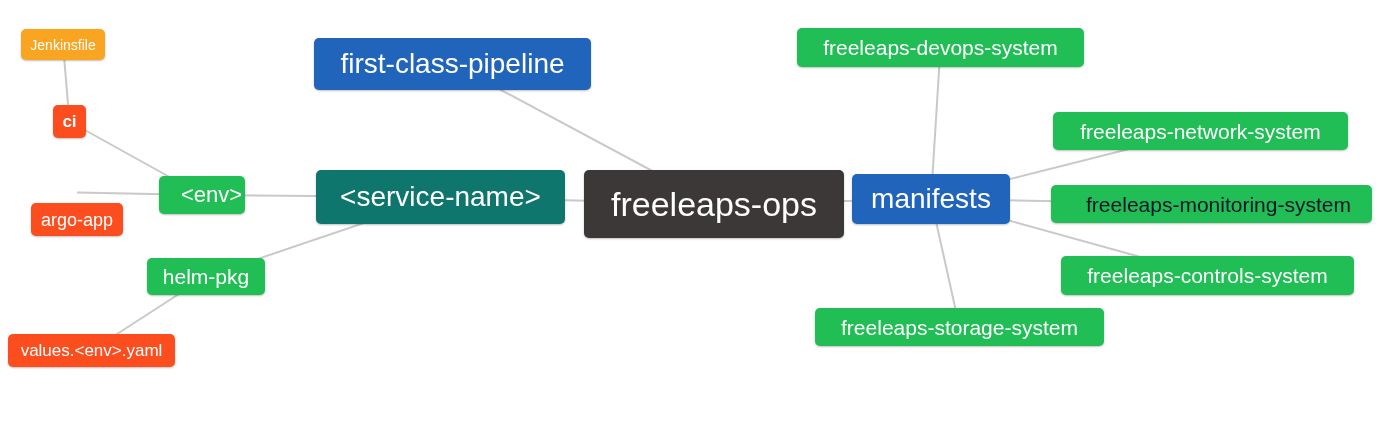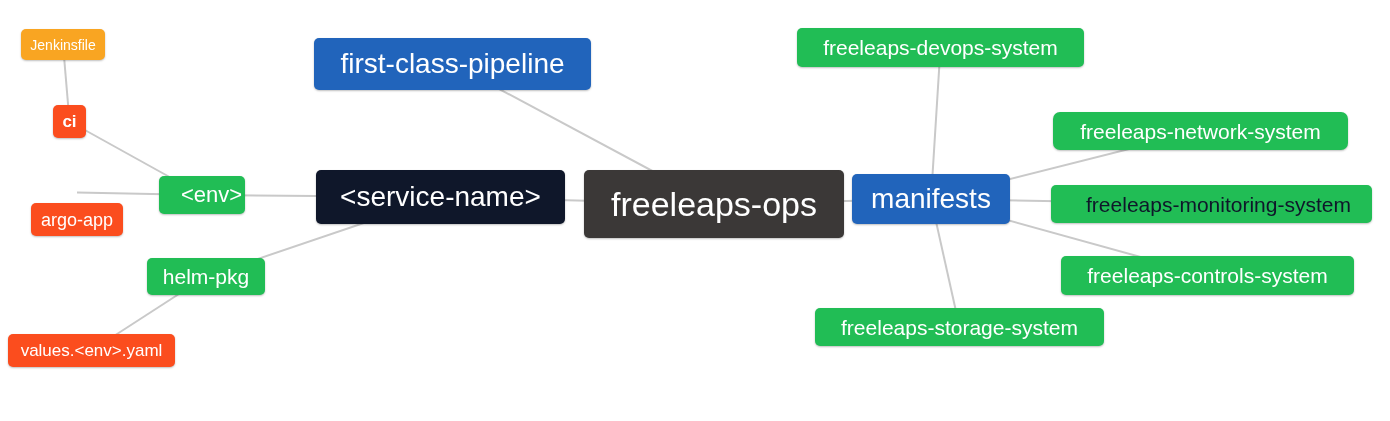--- a/index.html
+++ b/index.html
@@ -57,39 +57,39 @@
       <line x1="931" y1="199" x2="1200.5" y2="131" stroke="#C9C9C9" stroke-width="2"></line>
       <line x1="931" y1="199" x2="1211.5" y2="204" stroke="#C9C9C9" stroke-width="2"></line>
       <line x1="931" y1="199" x2="1207.5" y2="275.5" stroke="#C9C9C9" stroke-width="2"></line>
       <line x1="931" y1="199" x2="959.5" y2="327" stroke="#C9C9C9" stroke-width="2"></line>
     </svg>
 
   <div class="node" style="left: 584px; top: 170px; width: 260px; height: 68px; font-size: 34px; background: rgb(59, 56, 55); color: rgb(255, 255, 255);">freeleaps-ops</div>
 
   <div class="node" style="left: 314px; top: 38px; width: 277px; height: 52px; font-size: 28px; background: rgb(33, 100, 187); color: rgb(255, 255, 255);">first-class-pipeline</div>
 
-  <div class="node" style="left: 316px; top: 170px; width: 249px; height: 54px; font-size: 28px; background: #0f172a; color: rgb(255, 255, 255);">&lt;service-name&gt;</div>
+  <div class="node" style="left: 316px; top: 170px; width: 249px; height: 54px; font-size: 28px; background: #0f766e; color: rgb(255, 255, 255);">&lt;service-name&gt;</div>
 
   <div class="node" style="left: 159px; top: 176px; width: 86px; height: 38px; font-size: 22px; background: rgb(33, 189, 85); color: rgb(255, 255, 255); padding-left: 25px;">&lt;env&gt;</div>
 
   <div class="node" style="left: 53px; top: 105px; width: 33px; height: 33px; font-size: 17px; background: rgb(251, 77, 30); color: rgb(255, 255, 255); font-weight: bold;">ci</div>
 
   <div class="node" style="left: 21px; top: 29px; width: 84px; height: 31px; font-size: 14px; background: rgb(249, 165, 34); color: rgb(255, 255, 255);">Jenkinsfile</div>
 
   <div class="node" style="left: 31px; top: 176px; width: 92px; height: 33px; font-size: 18px; background: rgb(251, 77, 30); color: rgb(255, 255, 255); margin-top: 27px;">argo-app</div>
 
   <div class="node" style="left: 147px; top: 258px; width: 118px; height: 37px; font-size: 21px; background: rgb(33, 189, 85); color: rgb(255, 255, 255);">helm-pkg</div>
 
   <div class="node" style="left: 8px; top: 334px; width: 167px; height: 33px; font-size: 17px; background: rgb(251, 77, 30); color: rgb(255, 255, 255);">values.&lt;env&gt;.yaml</div>
 
   <div class="node" style="left: 852px; top: 174px; width: 158px; height: 50px; font-size: 28px; background: rgb(33, 100, 187); color: rgb(255, 255, 255);">manifests</div>
 
   <div class="node" style="left: 797px; top: 28px; width: 287px; height: 39px; font-size: 21px; background: rgb(33, 189, 85); color: rgb(255, 255, 255);">freeleaps-devops-system</div>
 
-  <div class="node" style="left: 1053px; top: 112px; width: 295px; height: 38px; font-size: 21px; background: rgb(33, 189, 85); color: rgb(255, 255, 255); border-radius: 7px;">freeleaps-network-system</div>
+  <div class="node" style="left: 1053px; top: 112px; width: 295px; height: 38px; font-size: 21px; background: rgb(33, 189, 85); color: rgb(255, 255, 255);">freeleaps-network-system</div>
 
   <div class="node" style="left: 1051px; top: 185px; width: 321px; height: 38px; font-size: 21px; background: rgb(33, 189, 85); color: #0f172a; padding-left: 20px;">freeleaps-monitoring-system</div>
 
   <div class="node" style="left: 1061px; top: 256px; width: 293px; height: 39px; font-size: 21px; background: rgb(33, 189, 85); color: rgb(255, 255, 255);">freeleaps-controls-system</div>
 
   <div class="node" style="left: 815px; top: 308px; width: 289px; height: 38px; font-size: 21px; background: rgb(33, 189, 85); color: rgb(255, 255, 255);">freeleaps-storage-system</div>
 
 </div>
 
 </body></html>

